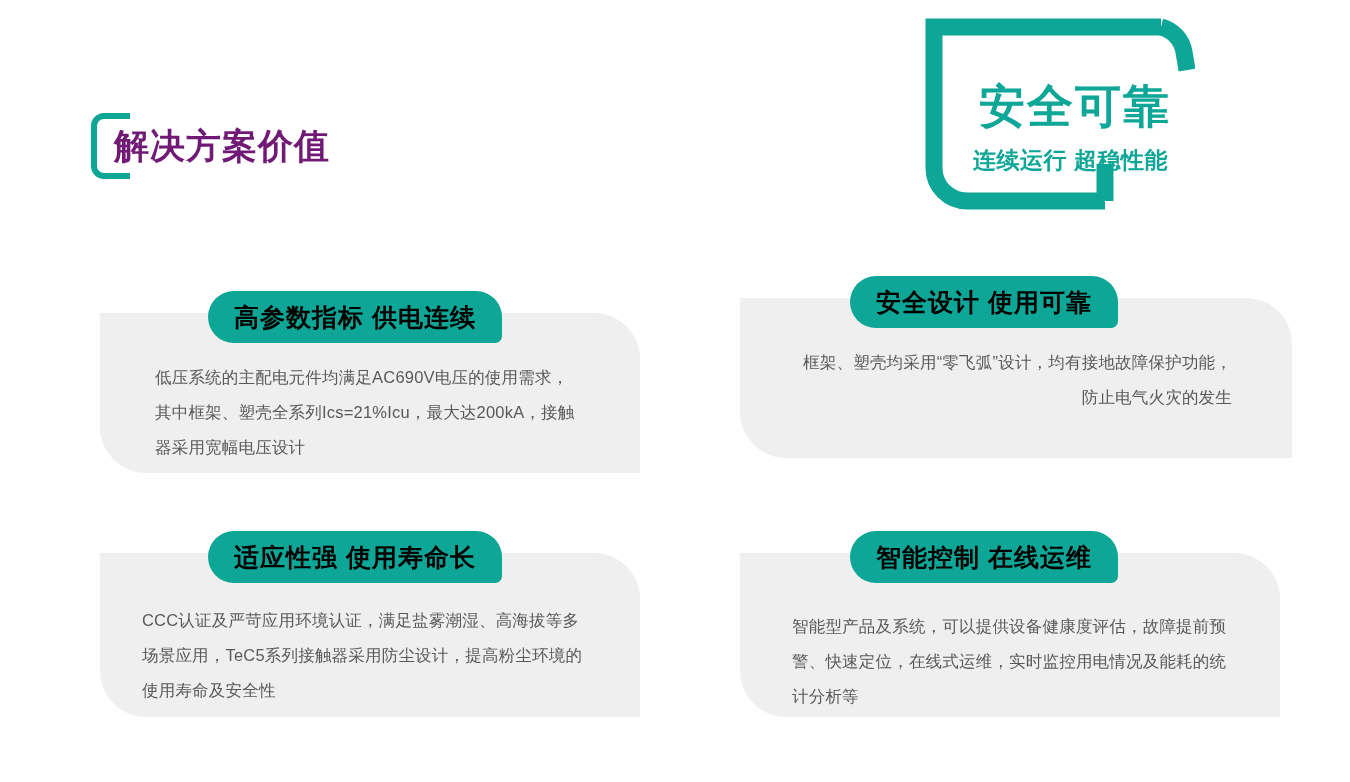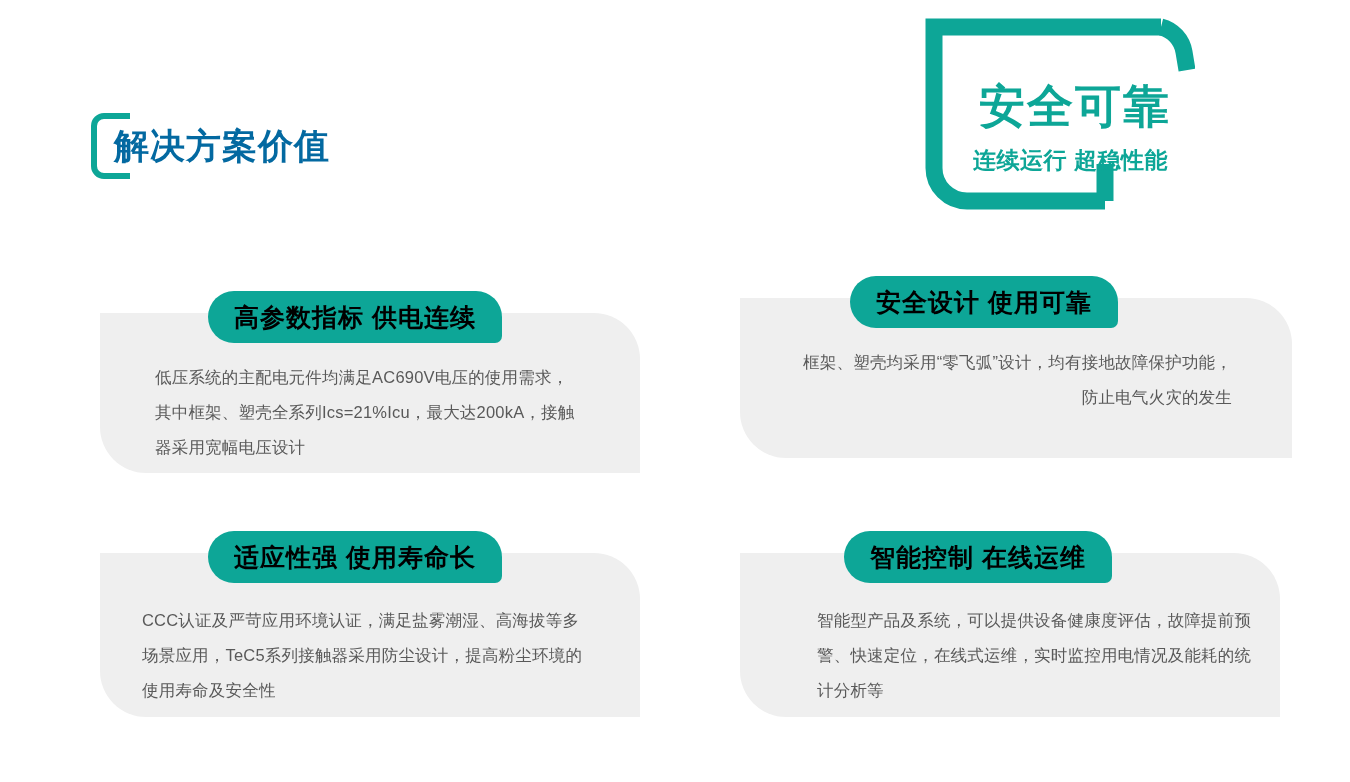--- a/index.html
+++ b/index.html
@@ -30,21 +30,21 @@
     top: 0px;
     width: 44px;
     height: 68px;
   }
   .section-title {
     position: absolute;
     left: 24px;
     top: 4px;
     font-size: 35px;
     font-weight: bold;
-    color: #0369a1;
+    color: #701a75;
     letter-spacing: 1px;
     line-height: 60px;
     white-space: nowrap;
   }
 
   
   .logo-block {
     position: absolute;
     left: 893px;
     top: 18px;
@@ -127,22 +127,22 @@
   #card-2 .card-pill { left: 110px; top: -22px; }
   #card-2 .card-body { left: 52px;  top: 47px;  width: 440px; }
 
   
   #card-3        { left: 100px; top: 553px;  width: 540px; height: 164px; }
   #card-3 .card-pill { left: 108px; top: -22px; }
   #card-3 .card-body { left: 42px;  top: 50px;  width: 450px; }
 
   
   #card-4        { left: 740px; top: 553px;  width: 540px; height: 164px; }
-  #card-4 .card-pill { left: 104px; top: -22px; }
-  #card-4 .card-body { left: 52px;  top: 50px;  width: 450px; margin-left: 25px; }
+  #card-4 .card-pill { left: 110px; top: -22px; }
+  #card-4 .card-body { left: 52px;  top: 56px;  width: 450px; }
 </style>
 </head>
 <body>
 
 <div class="section-head">
   <span class="bracket-small">
     <svg width="44" height="68" viewBox="0 0 44 68" xmlns="http://www.w3.org/2000/svg">
       <path d="M40 4 H14 A10 10 0 0 0 4 14 V54 A10 10 0 0 0 14 64 H40" fill="none" stroke="#0DA697" stroke-width="6" stroke-linecap="butt"></path>
     </svg>
   </span>

